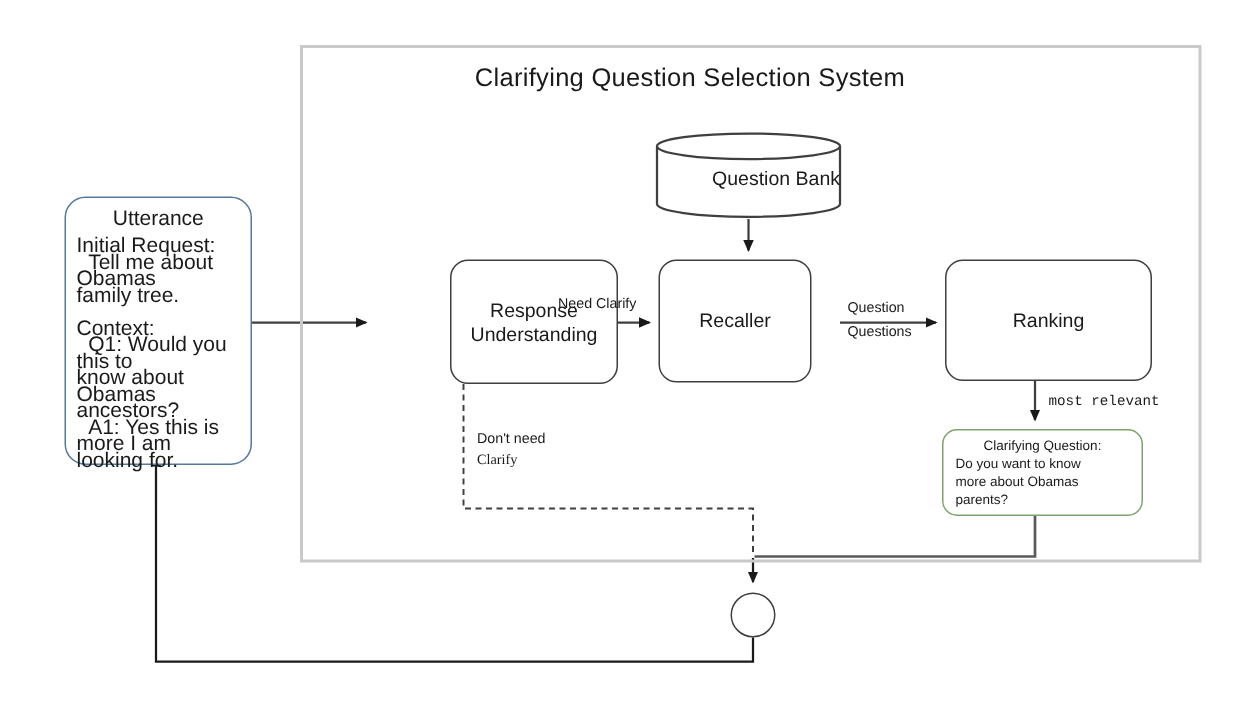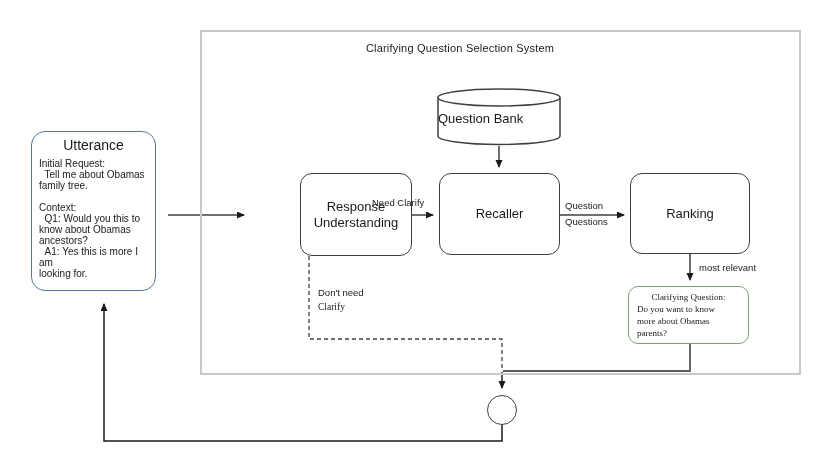--- a/index.html
+++ b/index.html
@@ -8,61 +8,61 @@
     font-family:"Liberation Sans", sans-serif;color:#1a1a1a;overflow:hidden;
   }
   .abs{position:absolute;}
   
   .system-container{
     left:200px;top:30px;width:601px;height:345px;
     border:2px solid #c9c9c9;box-sizing:border-box;background:transparent;
   }
   .system-title{
     left:200px;top:42px;width:520px;text-align:center;
-    font-size:11px;letter-spacing:0.2px;
+    font-size:17px;letter-spacing:0.2px;
   }
   
   .pbox{
     border:1.5px solid #3f3f3f;border-radius:12px;box-sizing:border-box;
     background:#ffffff;display:flex;align-items:center;justify-content:center;
     text-align:center;font-size:13px;line-height:16px;
   }
   .box-ru{left:252px;top:173px;width:112px;height:83px;padding:0 14px;margin-left:48px;}
-  .box-recaller{left:439px;top:173px;width:121px;height:82px;}
-  .box-ranking{left:630px;top:173px;width:120px;height:81px;}
+  .box-recaller{left:439px;top:173px;width:102px;height:82px;}
+  .box-ranking{left:630px;top:173px;width:138px;height:81px;}
   
   .utterance-box{
-    left:31px;top:131px;width:125px;height:160px;
+    left:43px;top:131px;width:125px;height:179px;
     border:1.5px solid #54789e;border-radius:14px;box-sizing:border-box;
     background:#ffffff;
   }
   .utterance-title{padding-top:5px;text-align:center;font-size:14px;}
-  .utterance-body{padding:5px 4px 0 7px;font-size:10px;line-height:11px;}
+  .utterance-body{padding:5px 4px 0 7px;font-size:14px;line-height:11px;}
   .u-line{min-height:11px;white-space:pre-wrap;}
   
   .clarifying-box{
-    left:628px;top:286px;width:121px;height:58px;
+    left:628px;top:286px;width:134px;height:58px;
     border:1.5px solid #7da36c;border-radius:10px;box-sizing:border-box;
-    background:#ffffff;font-size:9px;line-height:12px;padding:4px 8px 0 8px;font-family:Liberation Serif, serif;
+    background:#ffffff;font-size:9px;line-height:12px;padding:4px 8px 0 8px;
   }
   .c-line{white-space:pre-wrap;}
   .c-center{text-align:center;}
   
   .junction{
     left:487px;top:395px;width:30px;height:30px;border-radius:50%;
     border:1.5px solid #3f3f3f;box-sizing:border-box;background:#ffffff;
   }
   
-  .qbank-label{left:438px;top:111px;width:122px;text-align:left;font-size:13px;}
+  .qbank-label{left:438px;top:111px;width:122px;text-align:right;font-size:13px;}
   
   .edge-label{font-size:9.5px;line-height:12px;}
   .lbl-need-clarify{left:372px;top:197px;width:64px;}
   .lbl-candidate-1{left:565px;top:200px;}
   .lbl-candidate-2{left:565px;top:216px;}
-  .lbl-most-relevant{left:699px;top:262px;}
+  .lbl-most-relevant{left:699px;top:262px;font-family:Liberation Mono, monospace;}
   .lbl-dont-1{left:318px;top:287px;}
   .lbl-dont-2{left:318px;top:301px;font-family:Liberation Serif, serif;}
   svg.wires{left:0;top:0;pointer-events:none;}
 </style>
 </head>
 <body>
 
 <div class="canvas">
 
   <svg class="wires abs" width="830" height="467" viewBox="0 0 830 467">

